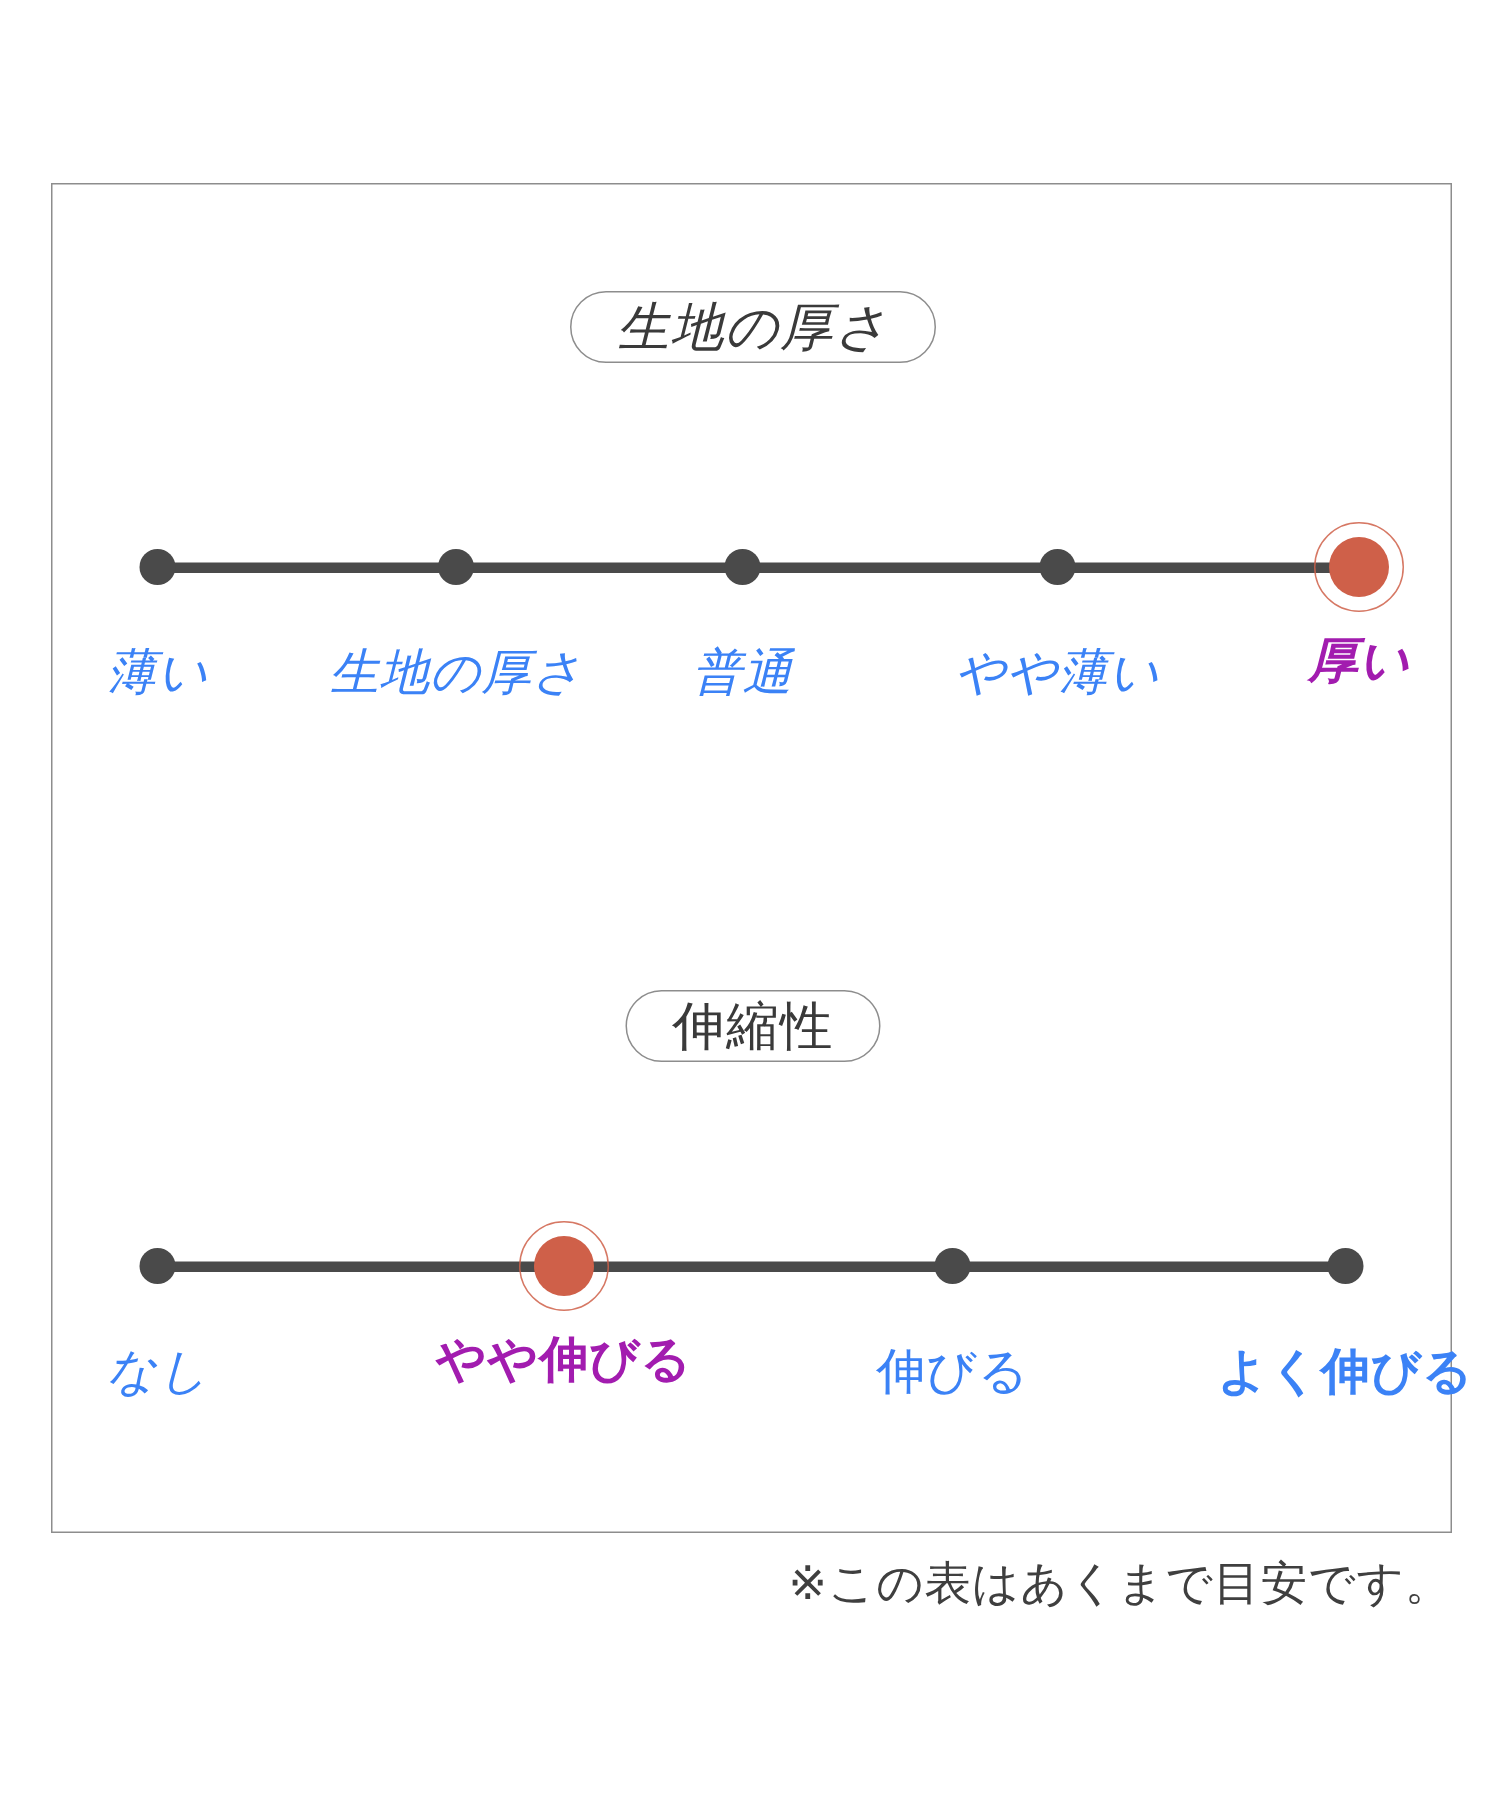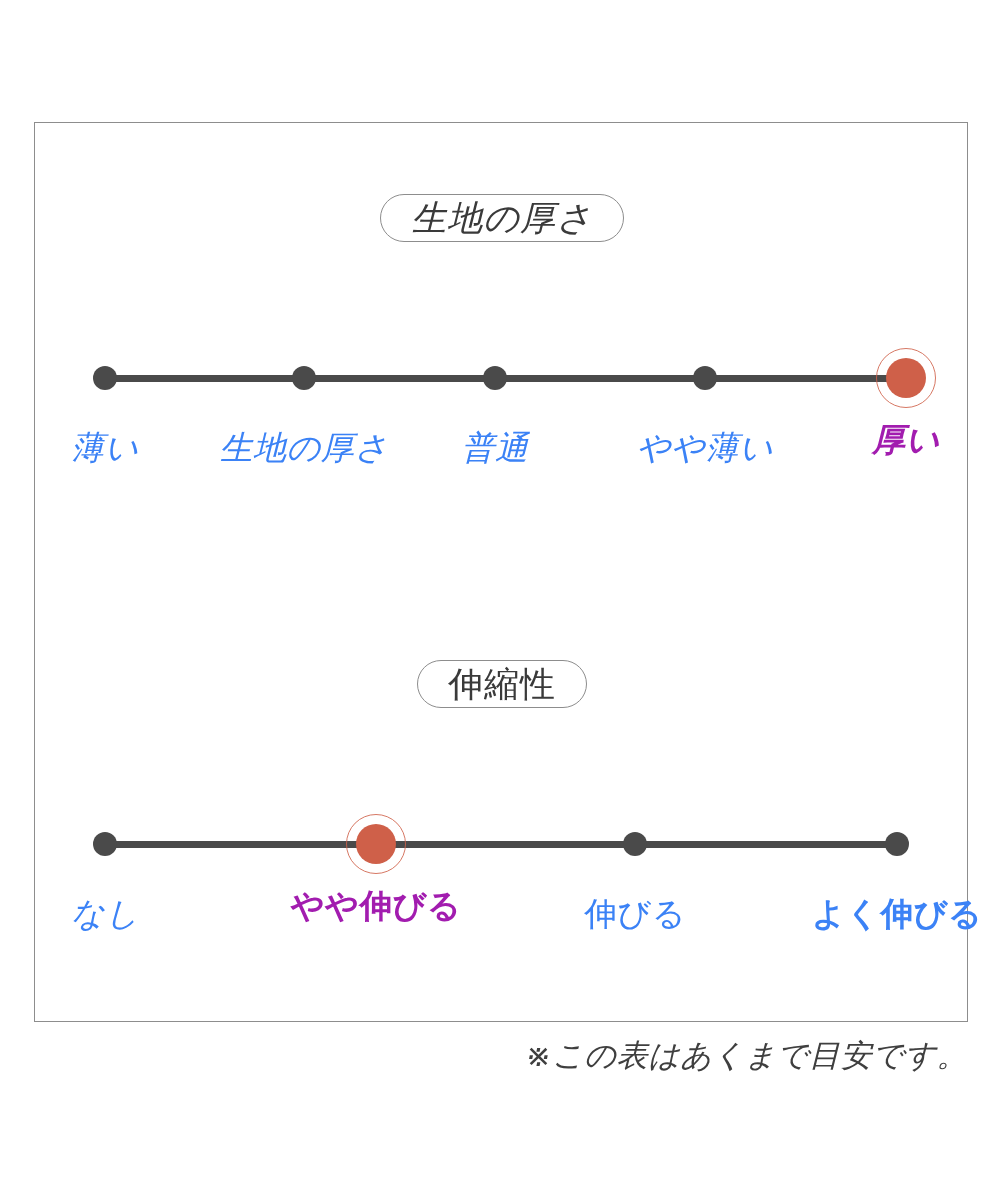--- a/index.html
+++ b/index.html
@@ -128,21 +128,20 @@
 
   
   .footnote {
     position: absolute;
     right: 32px;
     top: 1035px;
     font-size: 31px;
     color: #3f3f3f;
     letter-spacing: .5px;
     white-space: nowrap;
-    font-style: italic;
   }
 </style>
 </head>
 <body>
 
 <div class="page">
 
   <div class="spec-panel">
 
   <div class="scale-section section-0">

